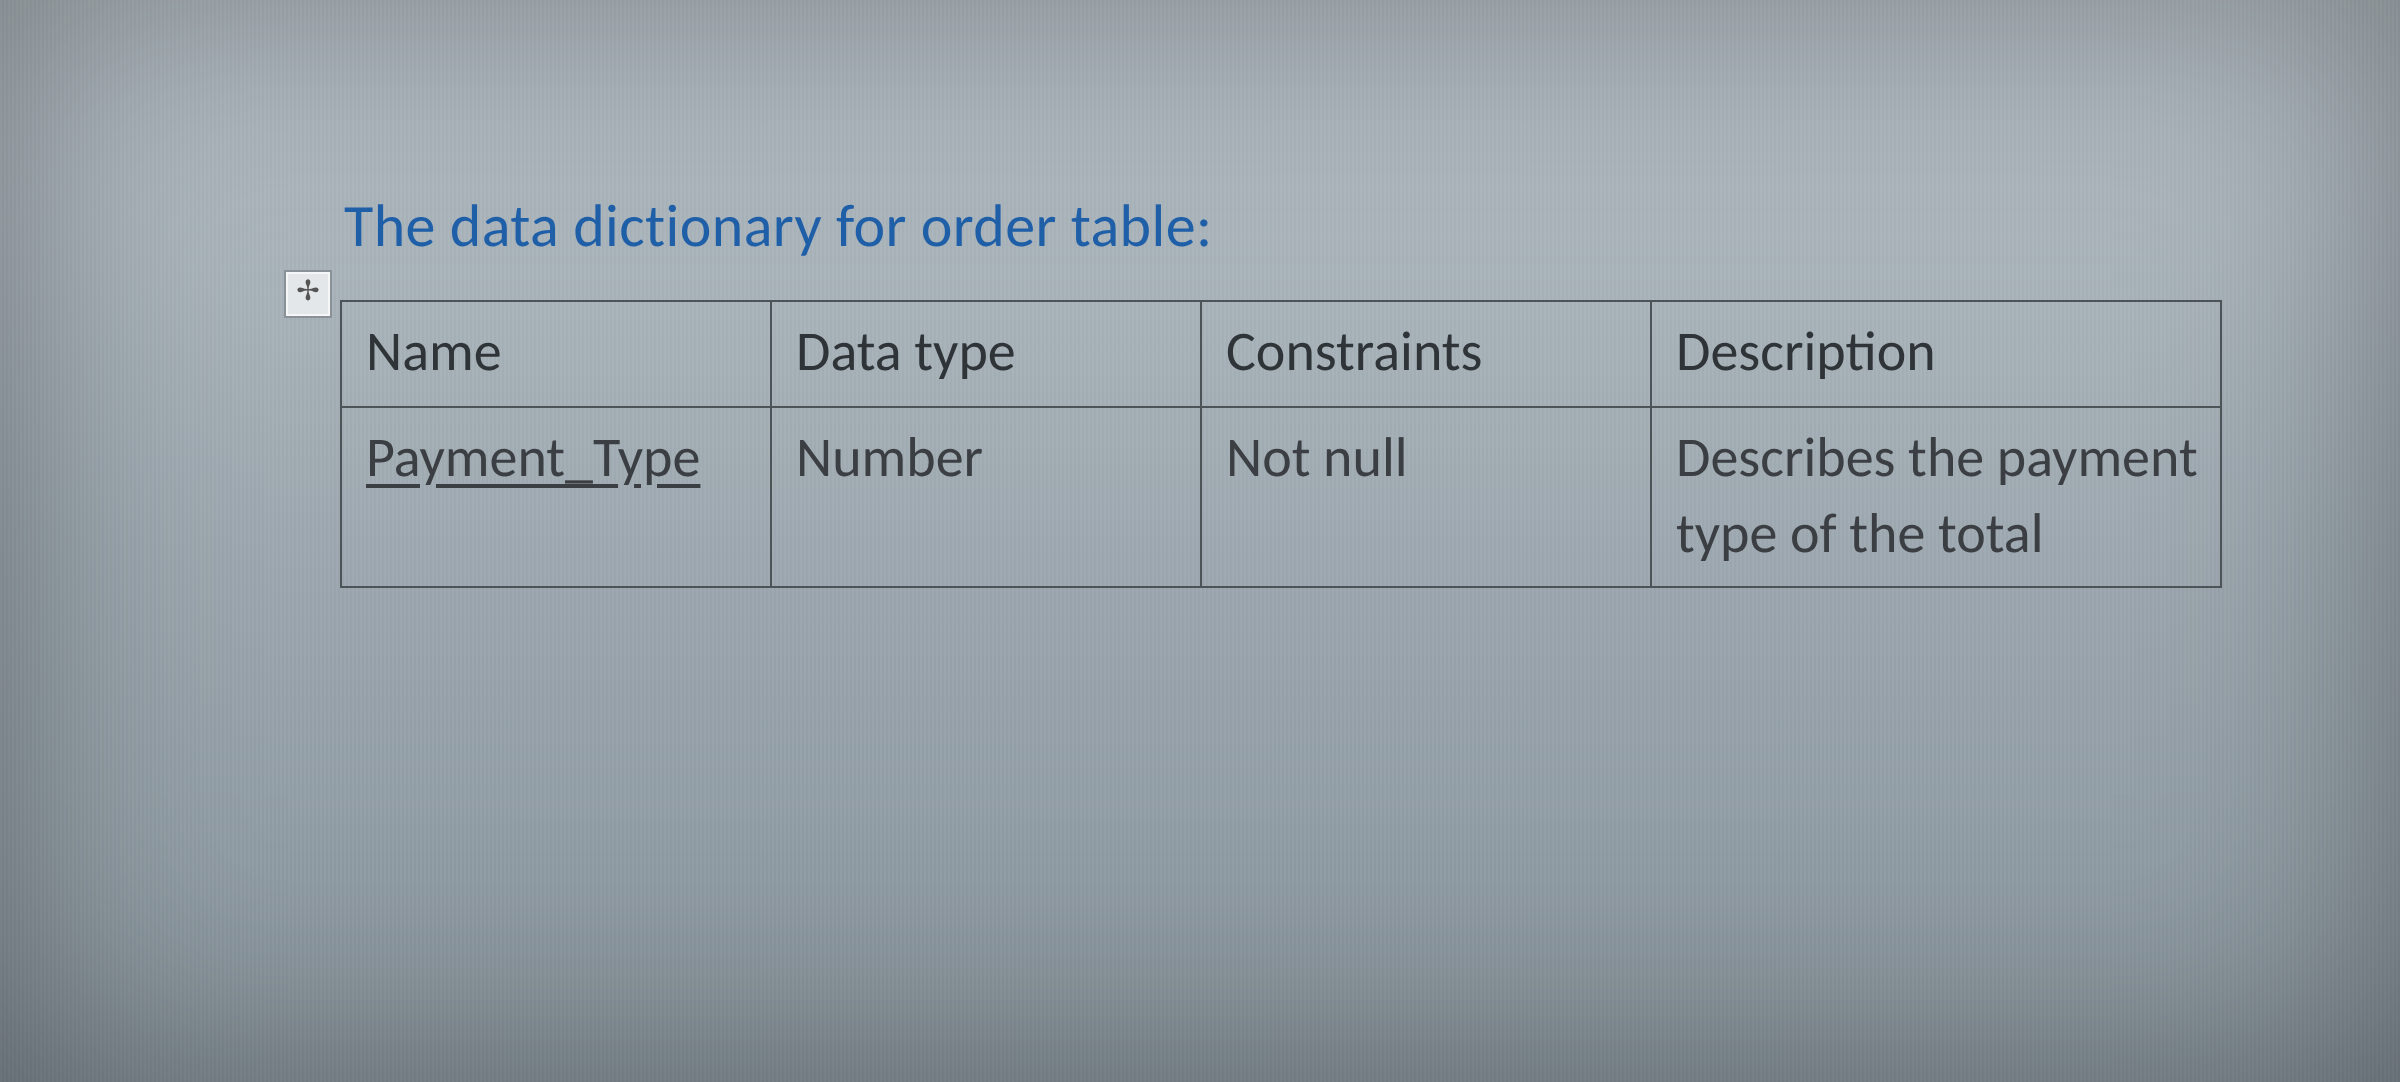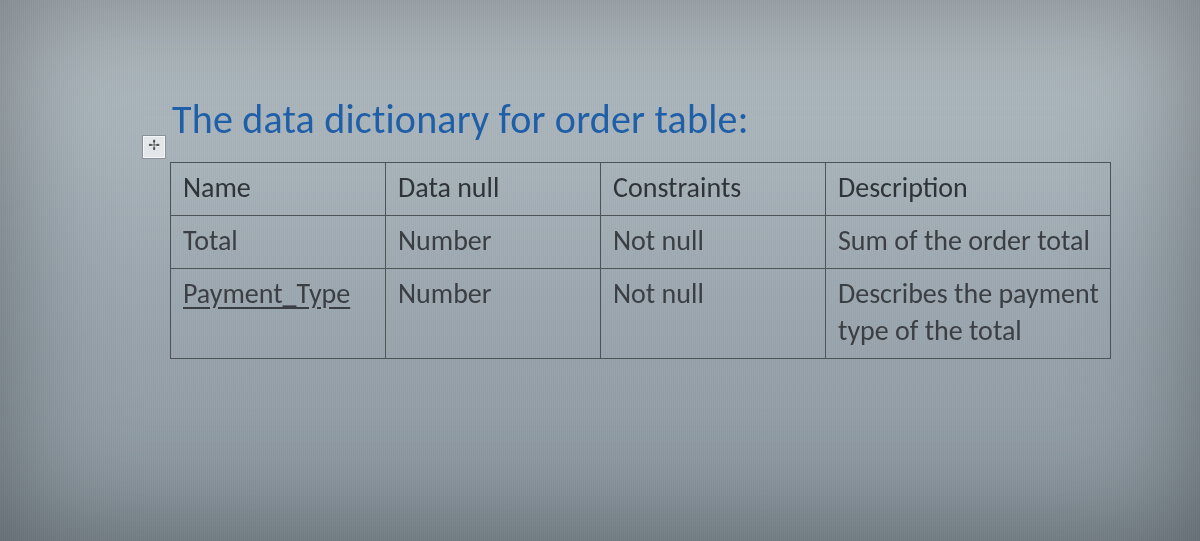--- a/index.html
+++ b/index.html
@@ -33,21 +33,21 @@
     pointer-events: none;
   }
   .content {
     position: absolute;
     left: 170px;
     top: 95px;
     width: 940px;
   }
   .title {
     color: #1f5fa8;
-    font-size: 40px;
+    font-size: 30px;
     letter-spacing: 0.2px;
     margin: 0 0 18px 2px;
   }
   .anchor {
     position: absolute;
     left: 142px;
     top: 135px;
     width: 22px;
     height: 22px;
     background: #e4e7e9;
@@ -110,32 +110,26 @@
       <colgroup>
         <col class="c1">
           <col class="c2">
           <col class="c3">
           <col class="c4">
       </colgroup>
 
       <tbody>
           <tr class="hdr">
         <td>Name</td>
-        <td>Data null</td>
+        <td>Data type</td>
         <td>Constraints</td>
         <td>Description</td>
       </tr>
 
 
-      <tr>
-        <td>Total</td>
-        <td>Number</td>
-        <td>Not null</td>
-        <td>Sum of the order total</td>
-      </tr>
 
       <tr>
         <td>
           <span class="gr">Payment_Type</span>
         </td>
         <td>Number</td>
         <td>Not null</td>
         <td>Describes the payment type of the total</td>
       </tr>
 

